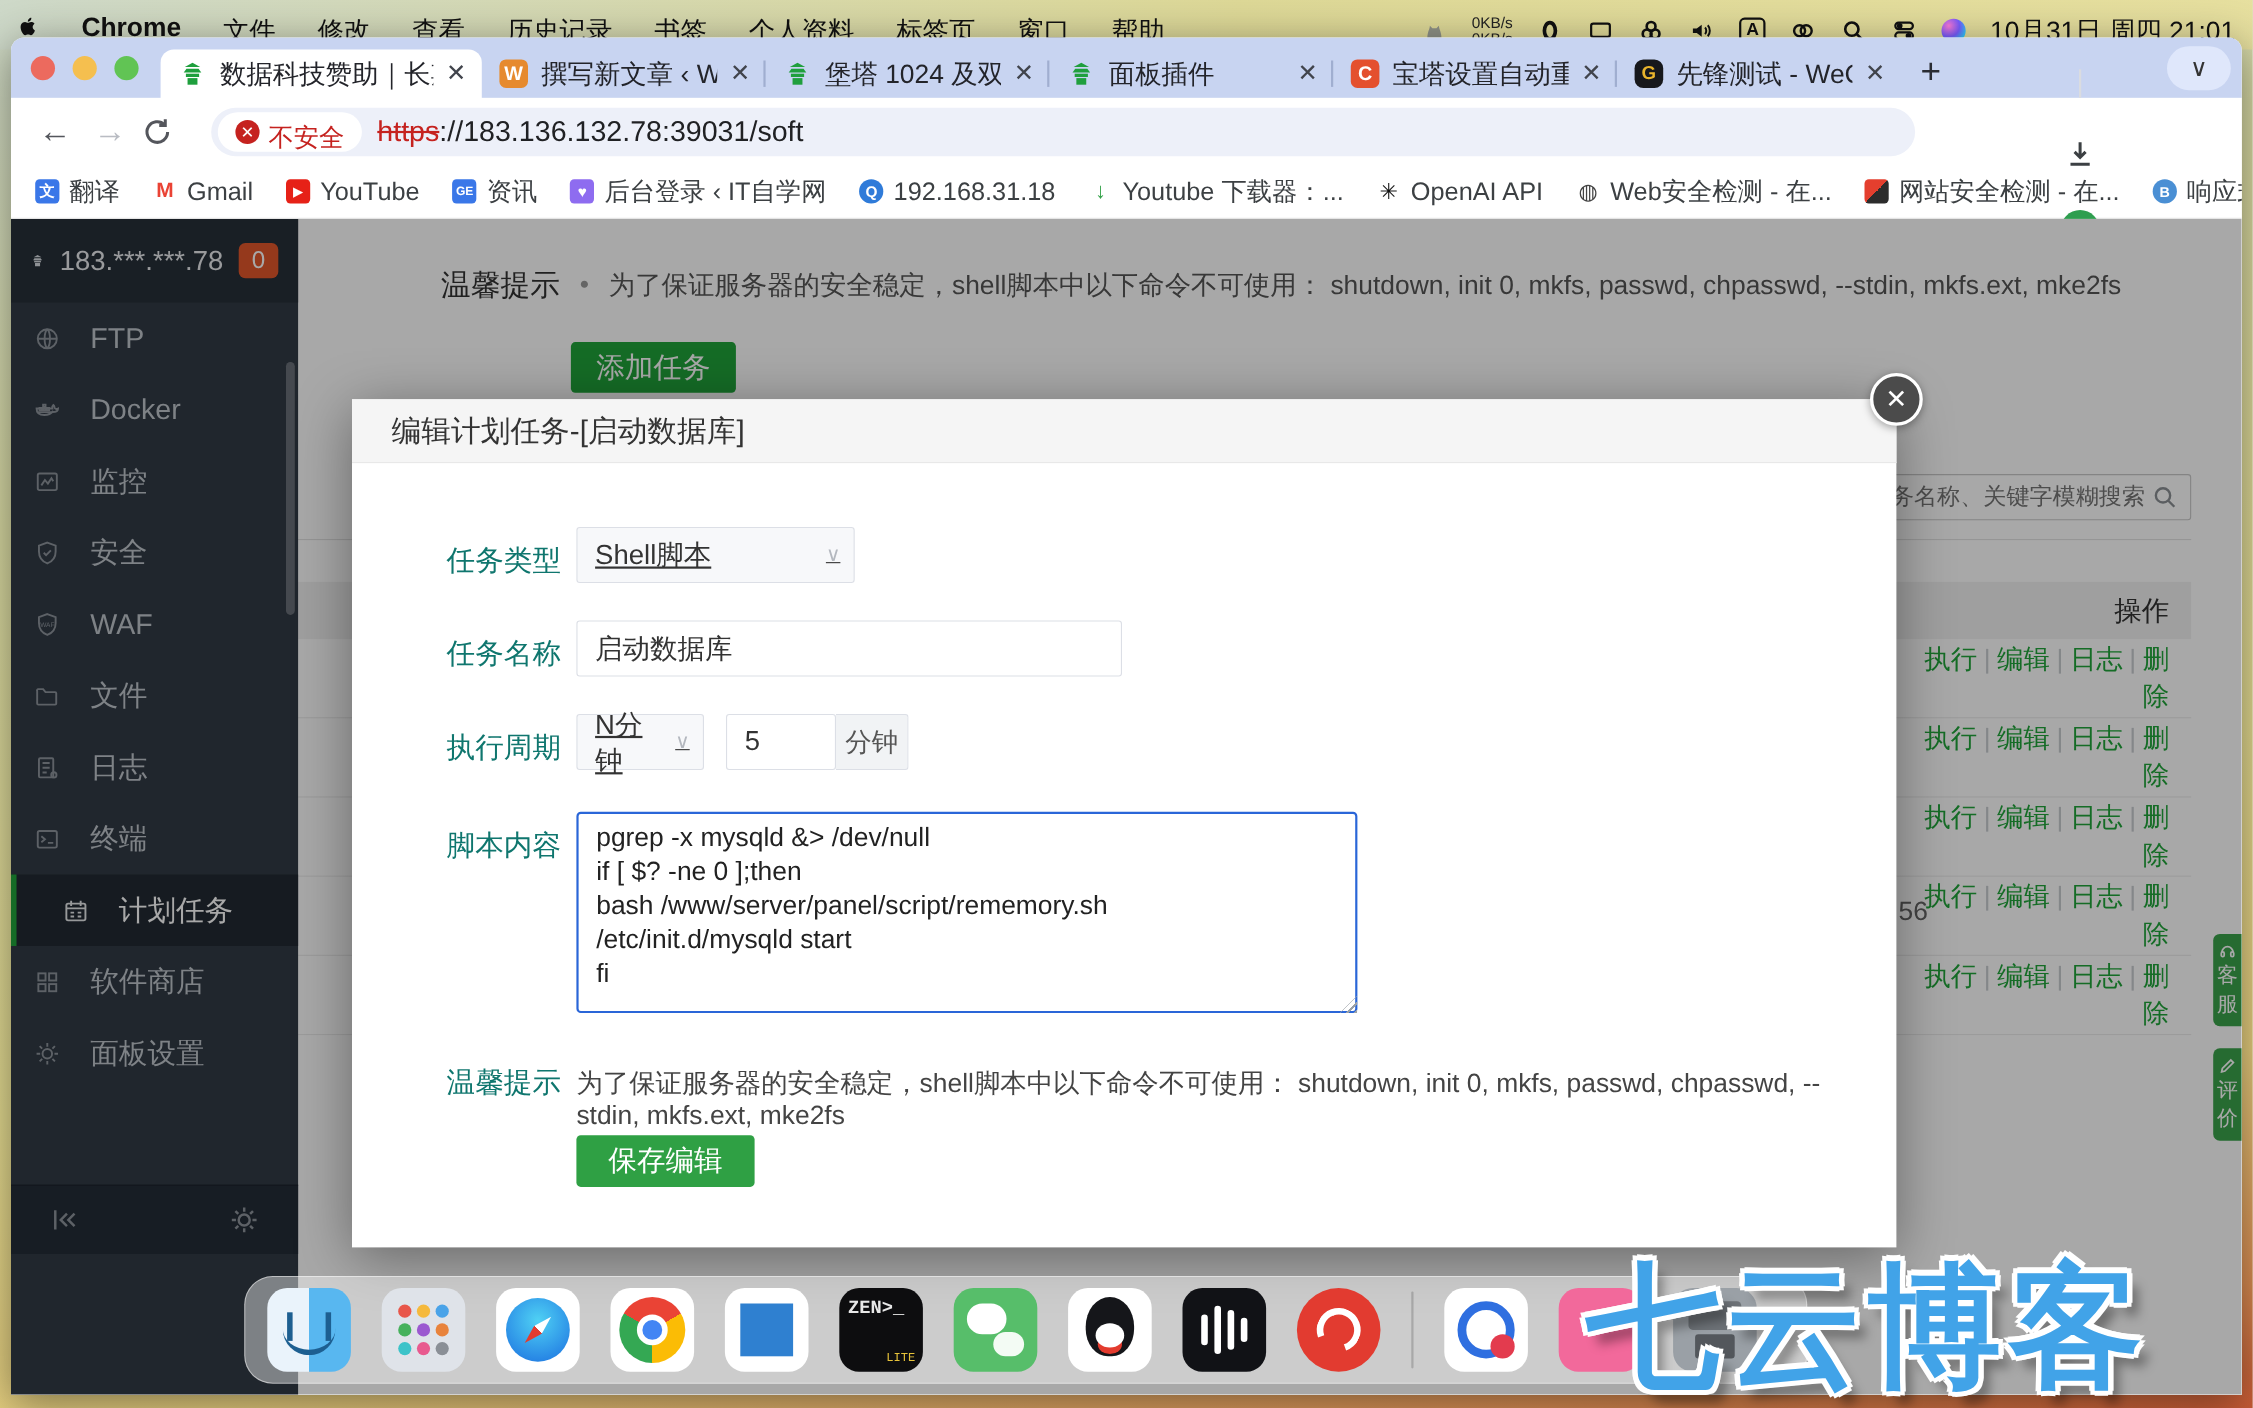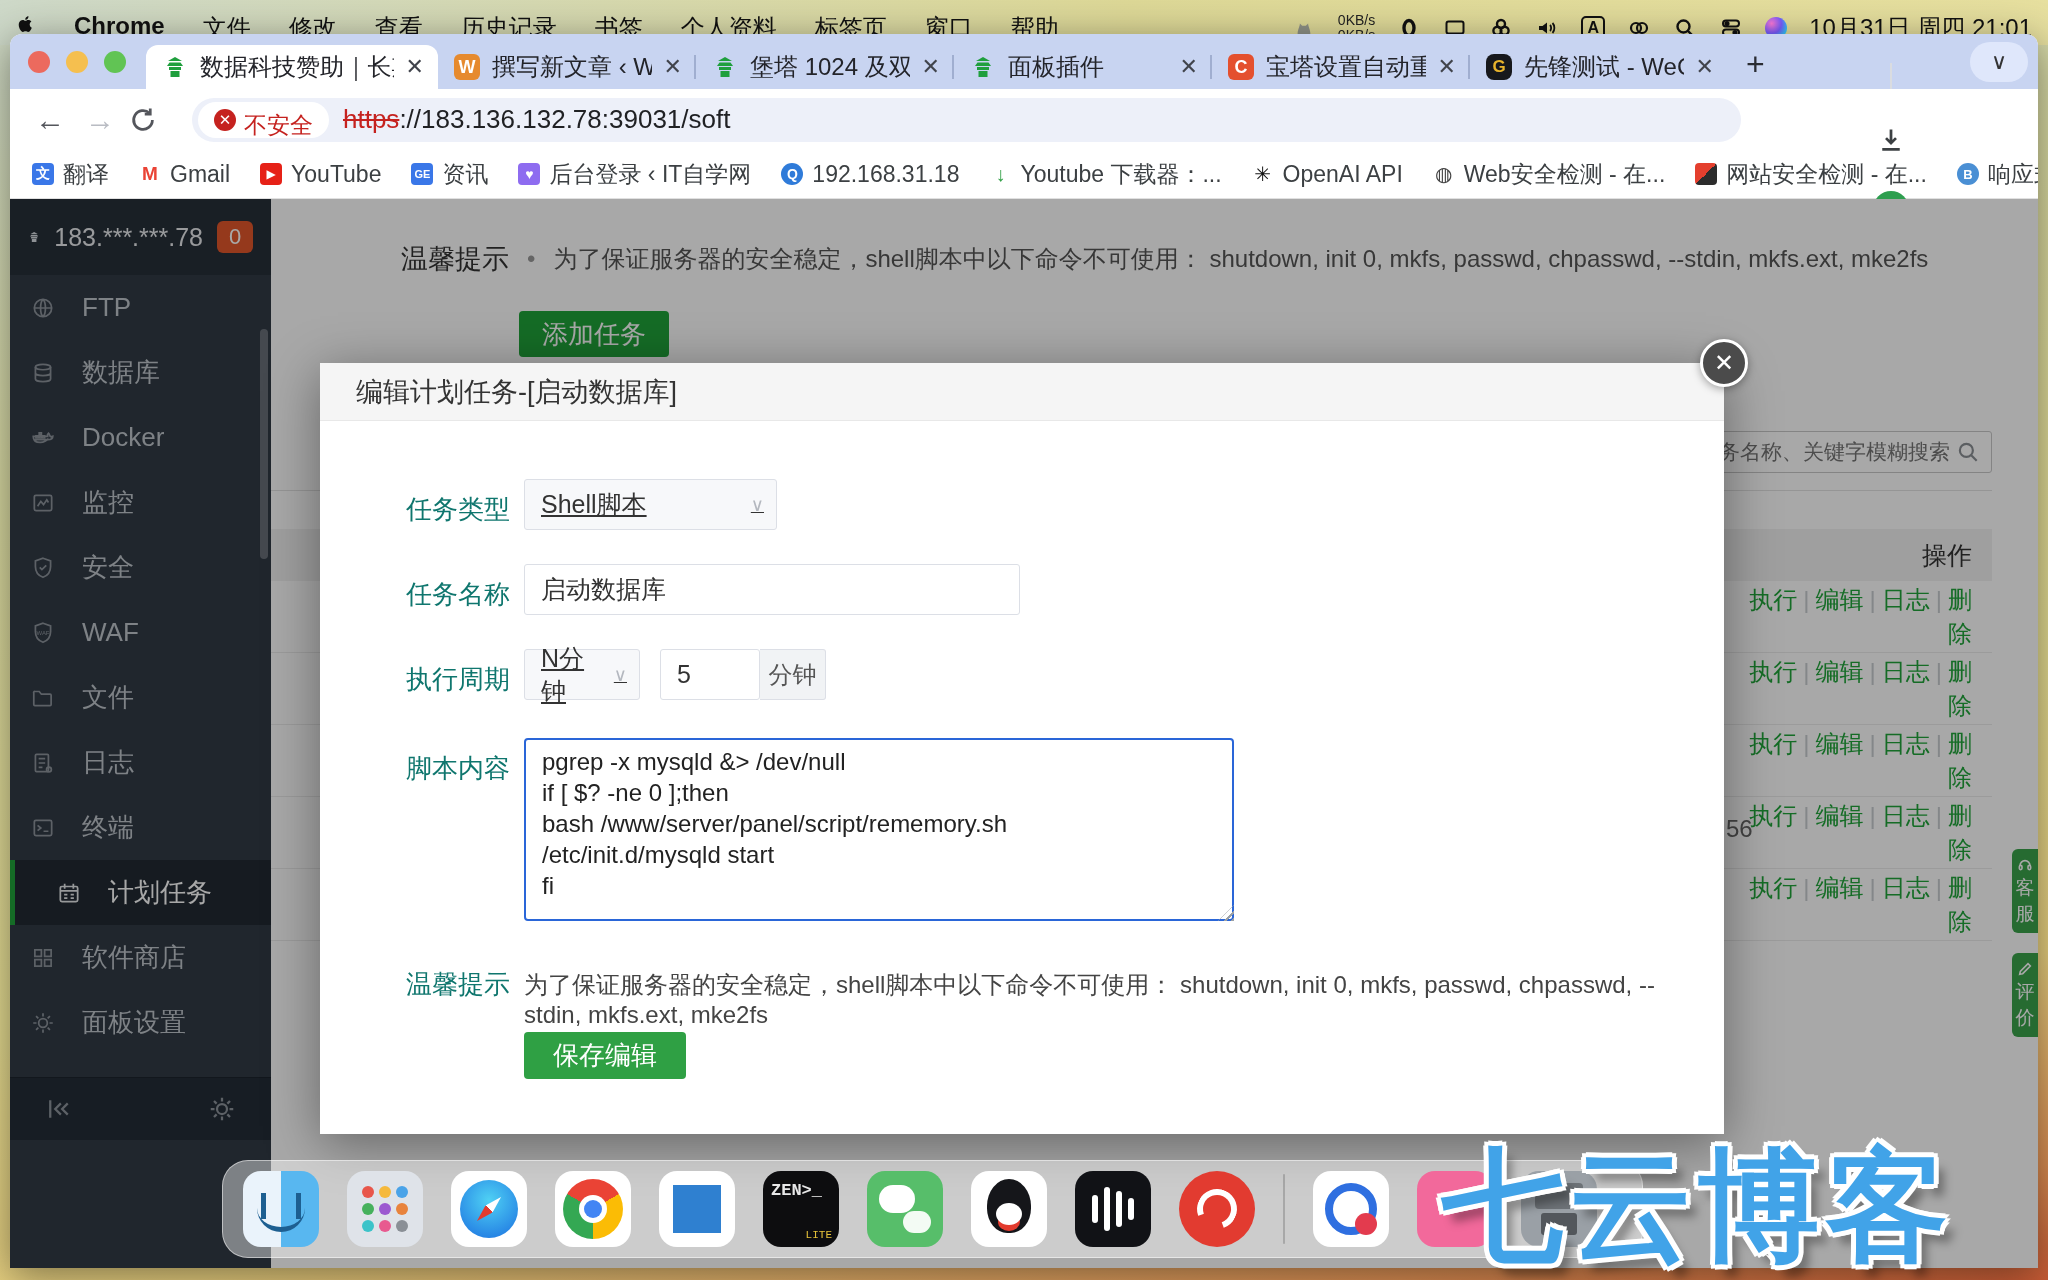--- a/index.html
+++ b/index.html
@@ -476,27 +476,20 @@
           <span class="sb-ip" data-name="server-ip-label">183.***.***.78</span>
           <span class="sb-badge" data-name="message-count-badge">0</span>
         </div>
         <div class="sb-item" data-name="sidebar-item-ftp">
           <svg width="26" height="26" viewBox="0 0 24 24" fill="none" stroke-width="1.6" data-name="globe-icon">
               <circle cx="12" cy="12" r="8"></circle>
               <path d="M4 12h16M12 4c3 2.5 3 13.5 0 16M12 4c-3 2.5-3 13.5 0 16"></path>
             </svg>
           <span>FTP</span>
         </div>
-        <div class="sb-item" data-name="sidebar-item-database">
-          <svg width="26" height="26" viewBox="0 0 24 24" fill="none" stroke-width="1.6" data-name="database-icon">
-              <ellipse cx="12" cy="6.5" rx="7" ry="2.5"></ellipse>
-              <path d="M5 6.5v11c0 1.4 3.1 2.5 7 2.5s7-1.1 7-2.5v-11M5 12c0 1.4 3.1 2.5 7 2.5s7-1.1 7-2.5"></path>
-            </svg>
-          <span>数据库</span>
-        </div>
         <div class="sb-item" data-name="sidebar-item-docker">
           <svg width="26" height="26" viewBox="0 0 24 24" fill="none" stroke-width="1.6" data-name="docker-icon">
               <path d="M3 13.5h13.5c2.8 0 4.5-1.3 4.5-3-1.1.5-2.3.3-2.8-.5-.4-.8 0-1.8-1.1-2.5-.9.7-1.2 1.8-.9 3H3c0 3 2 5.5 6.5 5.5 3.5 0 6-1.5 7.5-3.5"></path>
               <path d="M5.5 10h2v2h-2zM8.5 10h2v2h-2zM8.5 7.2h2v2h-2zM11.5 10h2v2h-2z"></path>
             </svg>
           <span>Docker</span>
         </div>
         <div class="sb-item" data-name="sidebar-item-monitor">
           <svg width="26" height="26" viewBox="0 0 24 24" fill="none" stroke-width="1.6" data-name="monitor-chart-icon">
               <rect x="4" y="5" width="16" height="14" rx="1.5"></rect>

